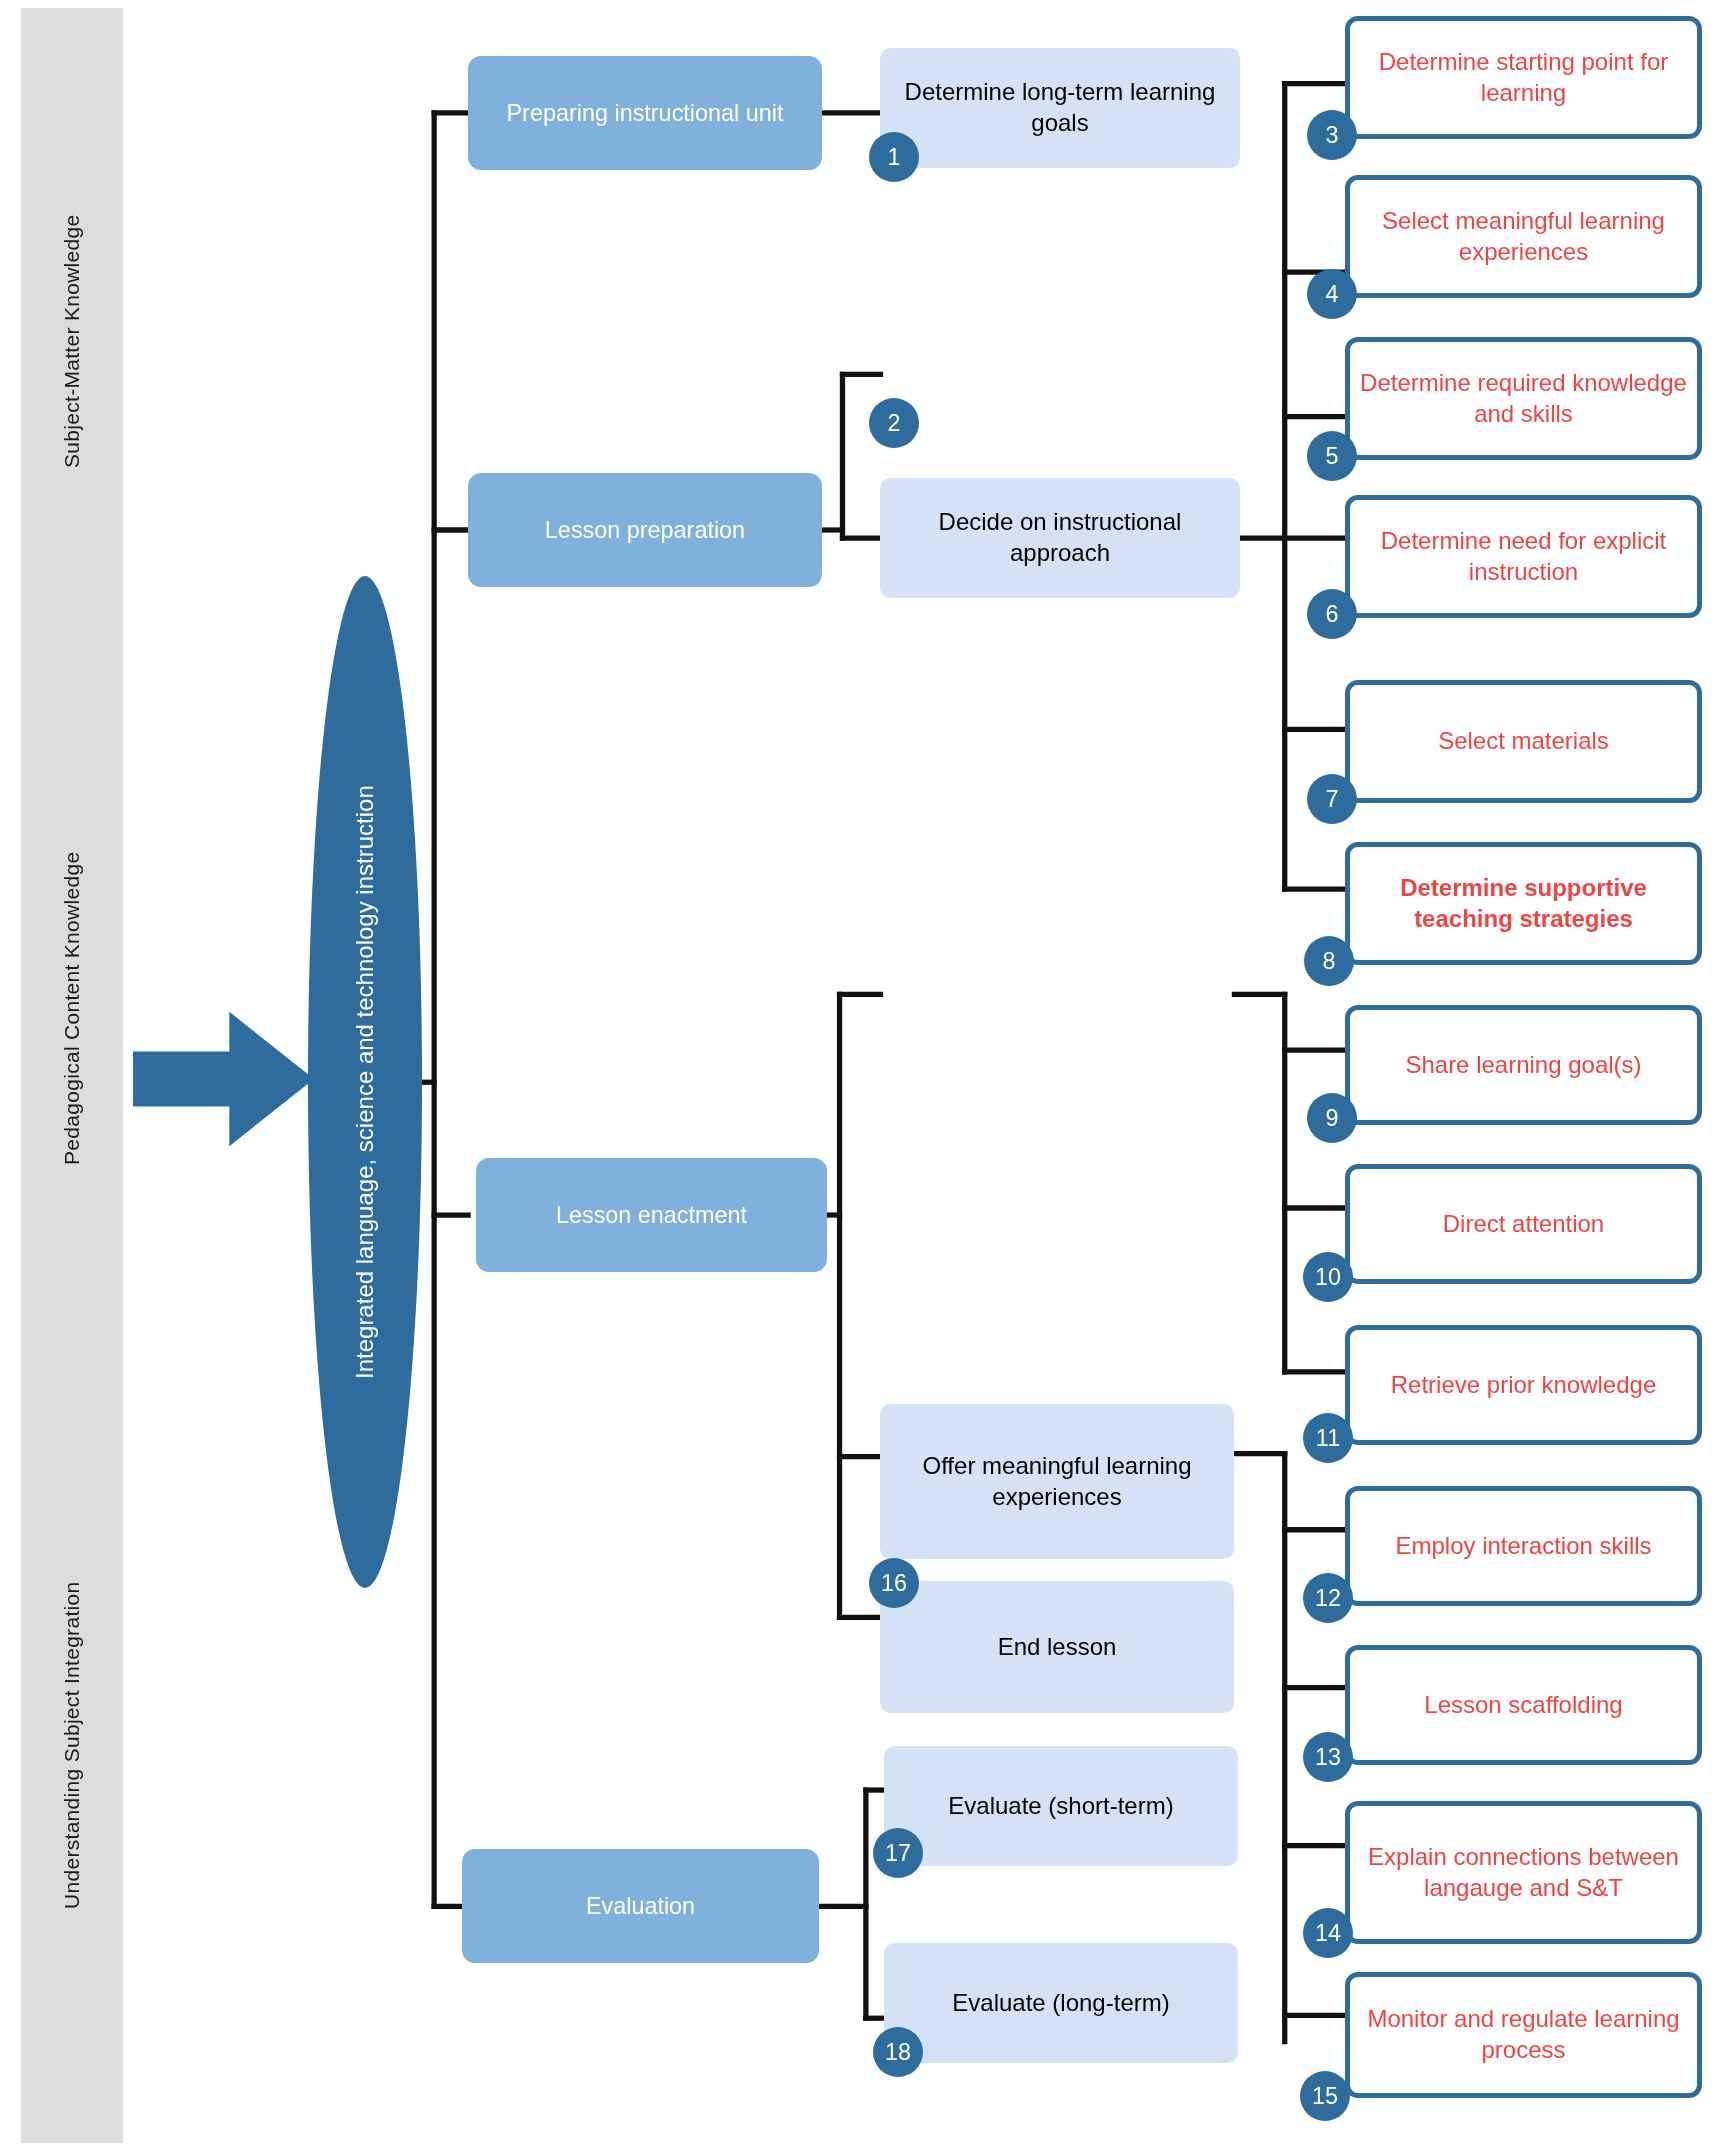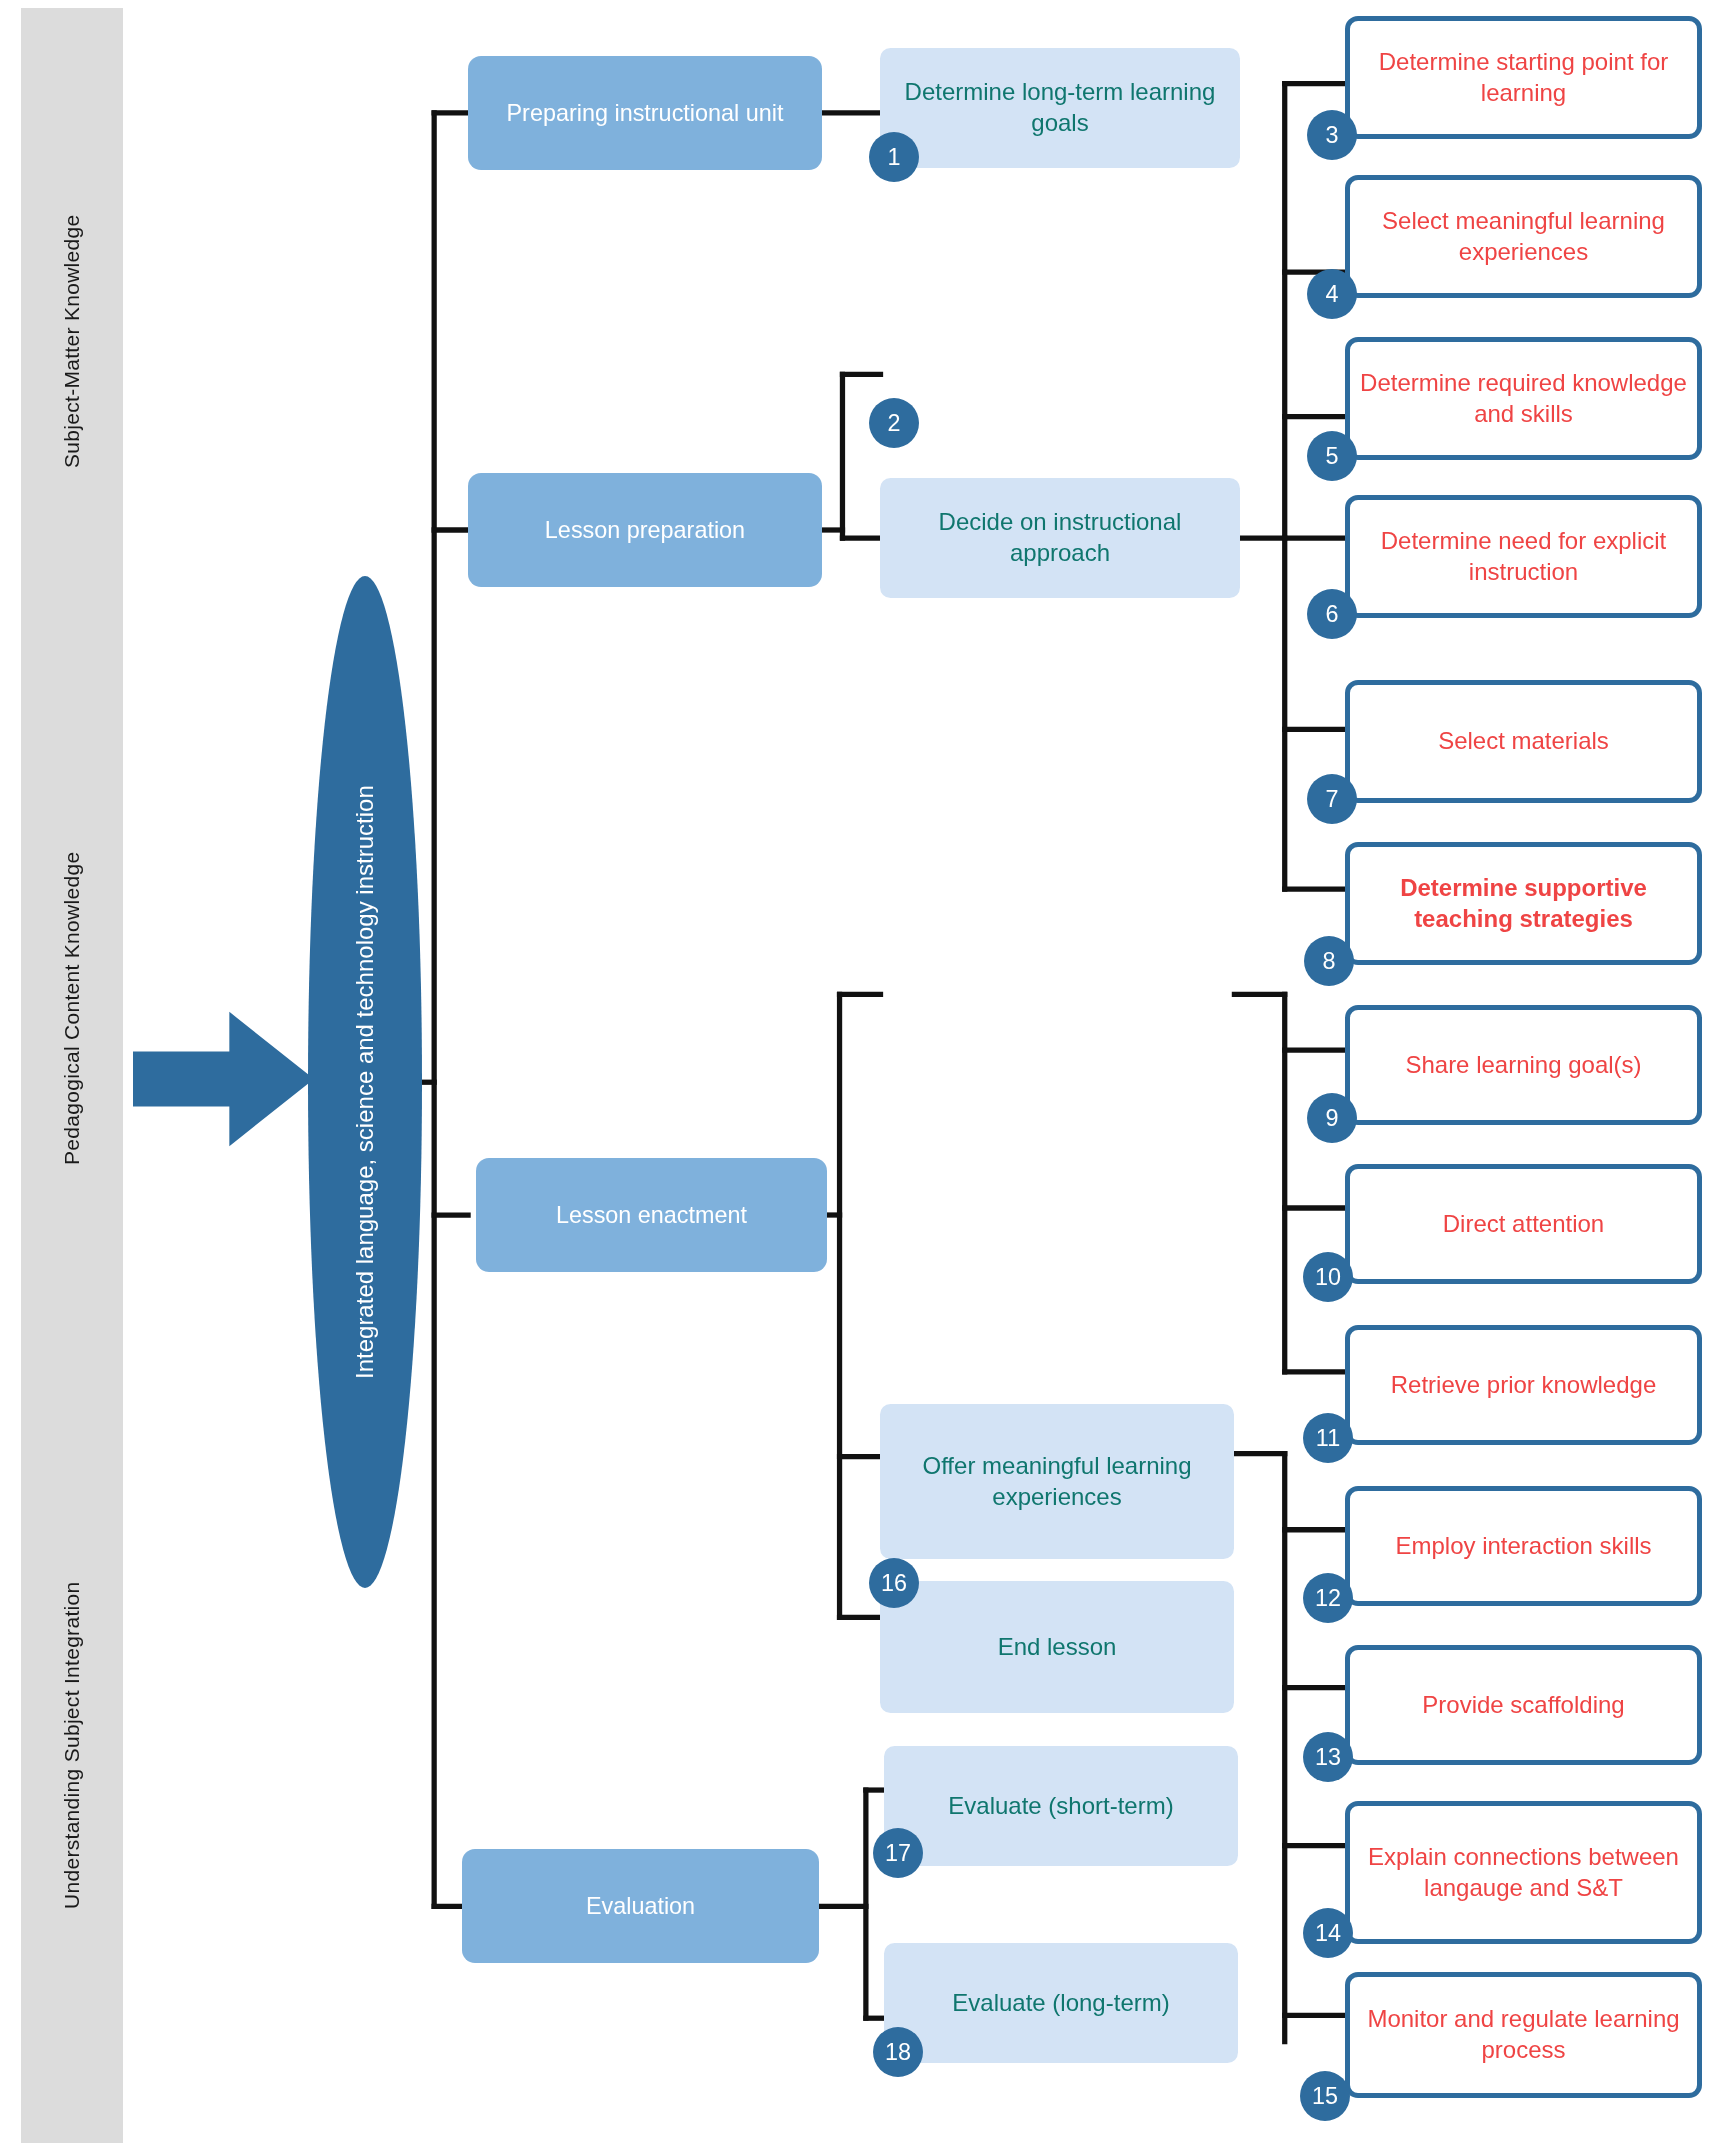--- a/index.html
+++ b/index.html
@@ -36,21 +36,21 @@
   
   .wires{position:absolute;left:0;top:0;width:1730px;height:2151px;pointer-events:none;}
 
   
   .node{position:absolute;box-sizing:border-box;display:flex;align-items:center;justify-content:center;text-align:center;}
 
   .lvl2{
     background:#7FB1DC;border-radius:13px;color:#ffffff;font-size:23.4px;line-height:1.3;padding:4.7px 8.2px;
   }
   .lvl3{
-    background:#D3E3F5;border-radius:10.5px;color:#0f766e;font-size:24px;line-height:1.28;padding:4.7px 9.4px;
+    background:#D3E3F5;border-radius:10.5px;color:#000000;font-size:24px;line-height:1.28;padding:4.7px 9.4px;
   }
   .lvl4{
     background:#ffffff;border:5.3px solid #2E6C9E;border-radius:13px;color:#ef4444;font-size:24px;line-height:1.28;padding:3.5px 8.2px;justify-content:center;
   }
 
   
   .badge{
     position:absolute;width:50px;height:50px;border-radius:50%;
     background:#2E6C9E;color:#ffffff;font-size:23.4px;
     display:flex;align-items:center;justify-content:center;
@@ -215,21 +215,21 @@
     <span>Retrieve prior knowledge</span>
   </div>
   <div class="badge" style="left:1303px;top:1413px;">11</div>
 
   <div class="node lvl4" style="left:1345px;top:1486px;width:357px;height:120px;">
     <span>Employ interaction skills</span>
   </div>
   <div class="badge" style="left:1303px;top:1573px;">12</div>
 
   <div class="node lvl4" style="left:1345px;top:1645px;width:357px;height:120px;">
-    <span>Provide scaffolding</span>
+    <span>Lesson scaffolding</span>
   </div>
   <div class="badge" style="left:1303px;top:1732px;text-align:center;">13</div>
 
   <div class="node lvl4" style="left:1345px;top:1801px;width:357px;height:143px;">
     <span>Explain connections between langauge and S&amp;T</span>
   </div>
   <div class="badge" style="left:1303px;top:1908px;">14</div>
 
   <div class="node lvl4" style="left:1345px;top:1972px;width:357px;height:126px;">
     <span>Monitor and regulate learning process</span>

